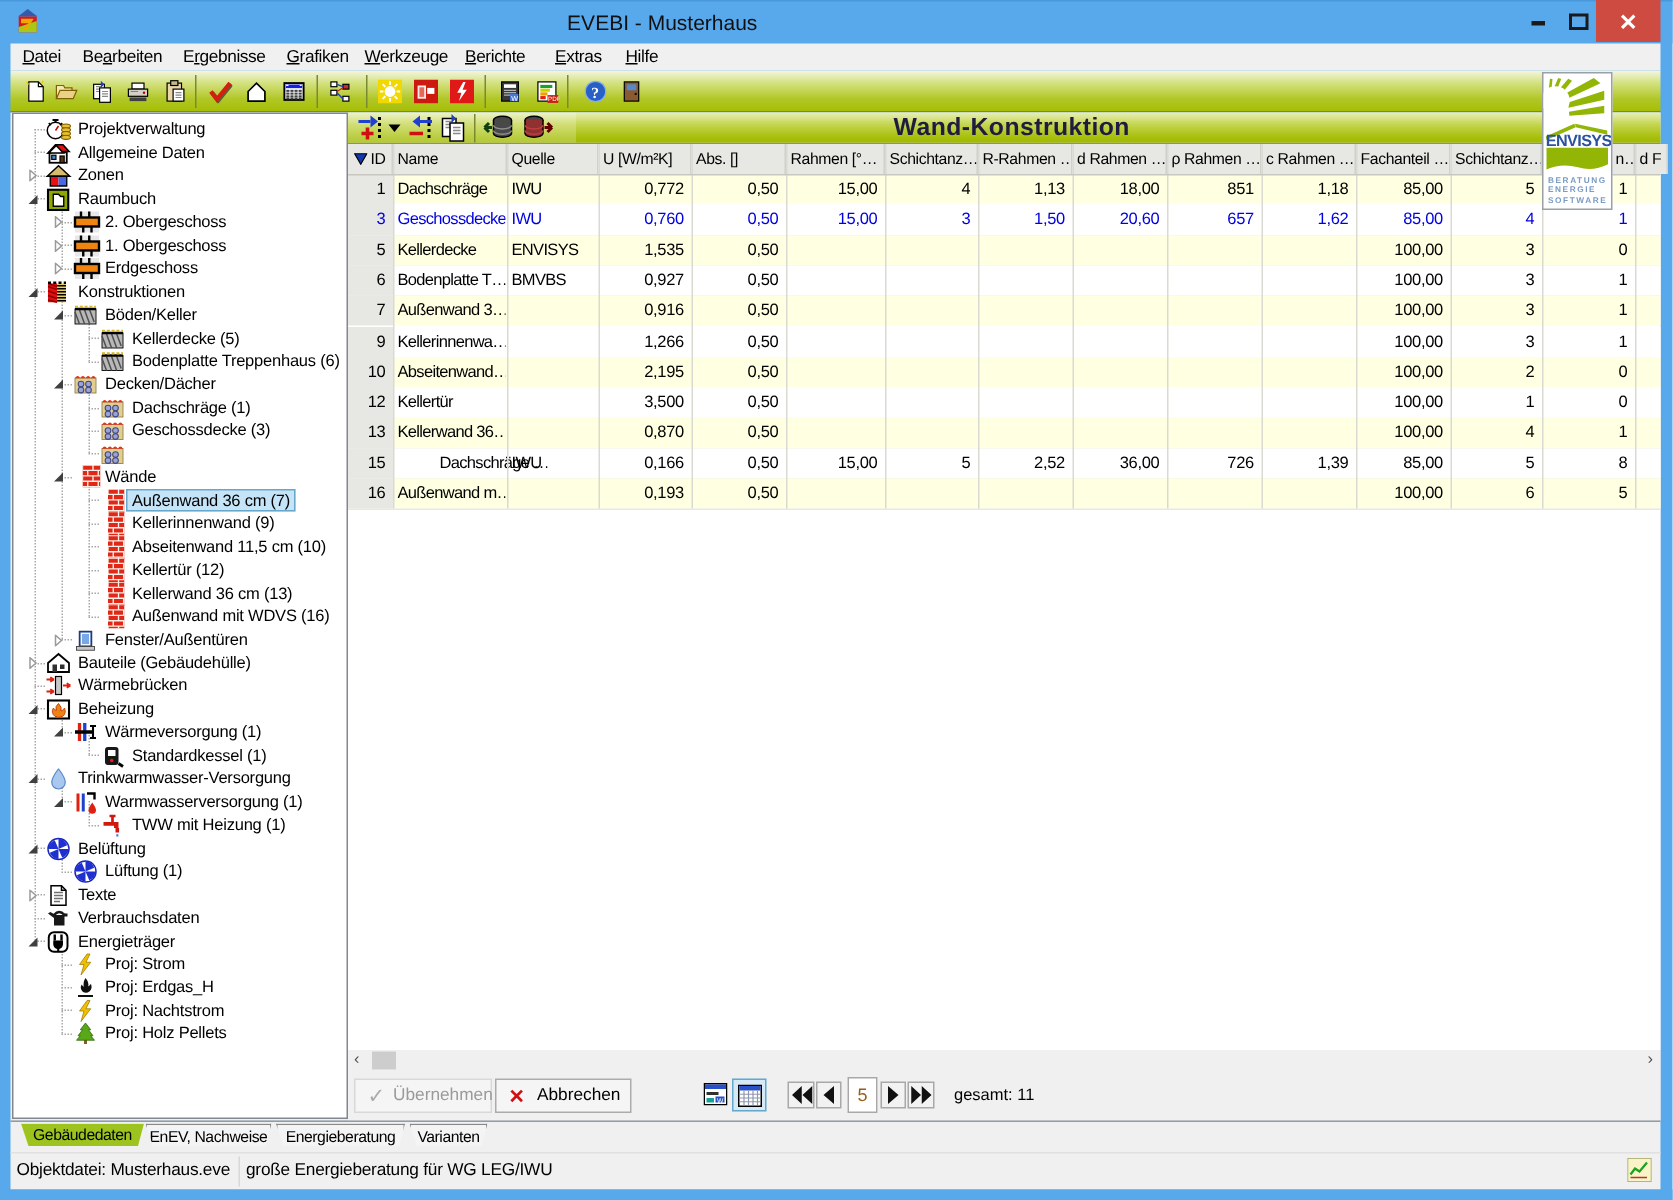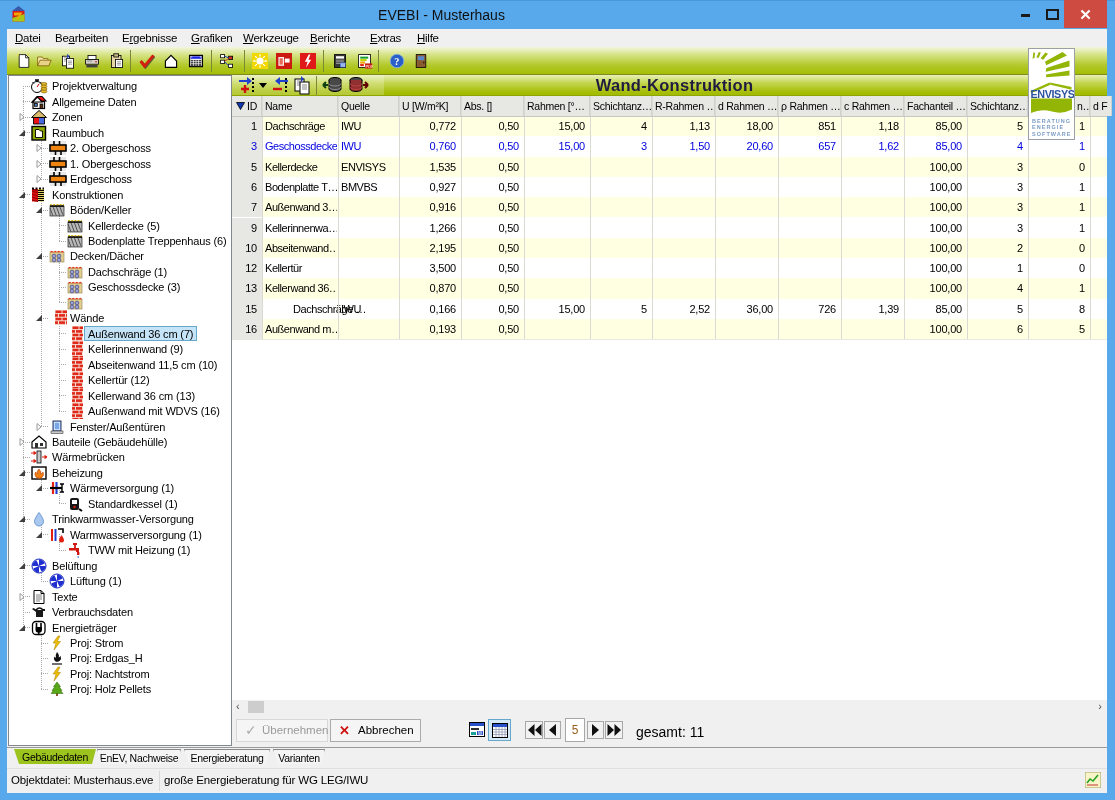--- a/index.html
+++ b/index.html
@@ -1136,21 +1136,21 @@
               </svg>
             </div>
           </div>
 <div style="position:absolute;left:373px;top:7px;width:18px;height:18px;background:#F2F2F2;border:1px solid #A8A8A8;">
             <div style="position:absolute;left:1px;top:2px;">
               <svg width="15" height="12" viewBox="0 0 15 12">
                 <path d="M0.5 0 L7 6 L0.5 12 Z M7.5 0 L14 6 L7.5 12 Z" fill="#101010"></path>
               </svg>
             </div>
           </div>
-<div style="position:absolute;left:404px;top:10px;font-size:14px;">gesamt: 11</div>
+<div style="position:absolute;left:404px;top:10px;font-size:11px;">gesamt: 11</div>
 </div>
 </div>
 </div>
 <div class="abs" id="tabs">
 <div class="tab" style="left:7px;width:82px;padding-top:2px;text-align:center;background:#9DC41E;clip-path:polygon(0 0,100% 0,calc(100% - 4px) 100%,5px 100%);">Gebäudedaten</div>
 <div class="tab" style="left:90px;width:84px;padding-top:2px;text-align:center;background:#F4F4F4;border:1px solid #888;border-bottom:none;clip-path:polygon(0 0,100% 0,calc(100% - 4px) 100%,5px 100%);">EnEV, Nachweise</div>
 <div class="tab" style="left:177px;width:86px;padding-top:2px;text-align:center;background:#F4F4F4;border:1px solid #888;border-bottom:none;clip-path:polygon(0 0,100% 0,calc(100% - 4px) 100%,5px 100%);">Energieberatung</div>
 <div class="tab" style="left:266px;width:52px;padding-top:2px;text-align:center;background:#F4F4F4;border:1px solid #888;border-bottom:none;clip-path:polygon(0 0,100% 0,calc(100% - 4px) 100%,5px 100%);">Varianten</div>
 </div>
 <div class="abs" id="status">

